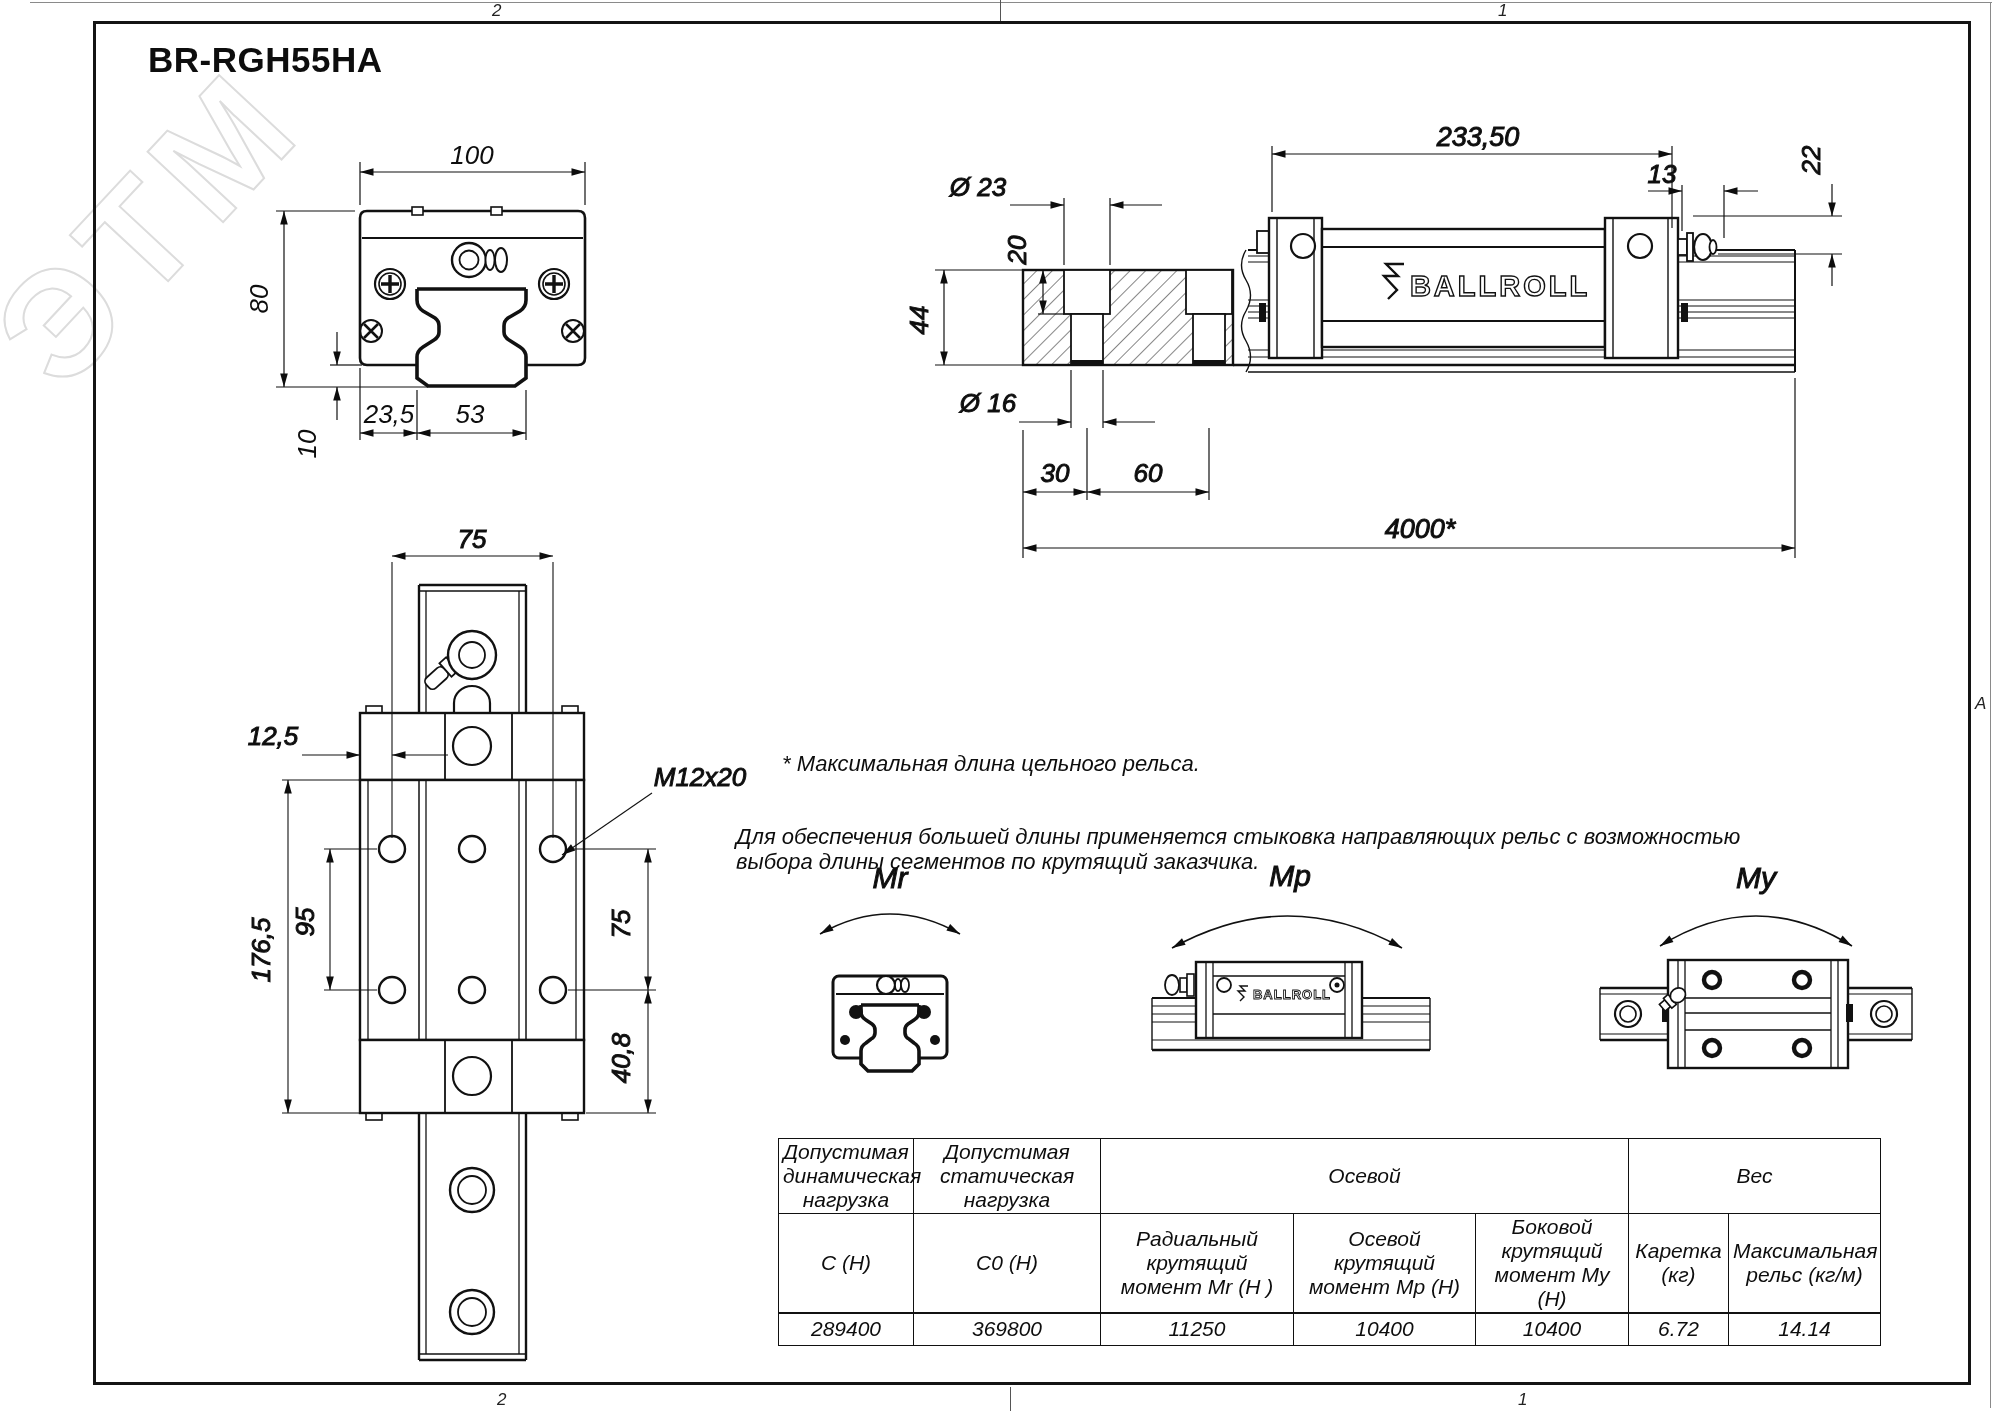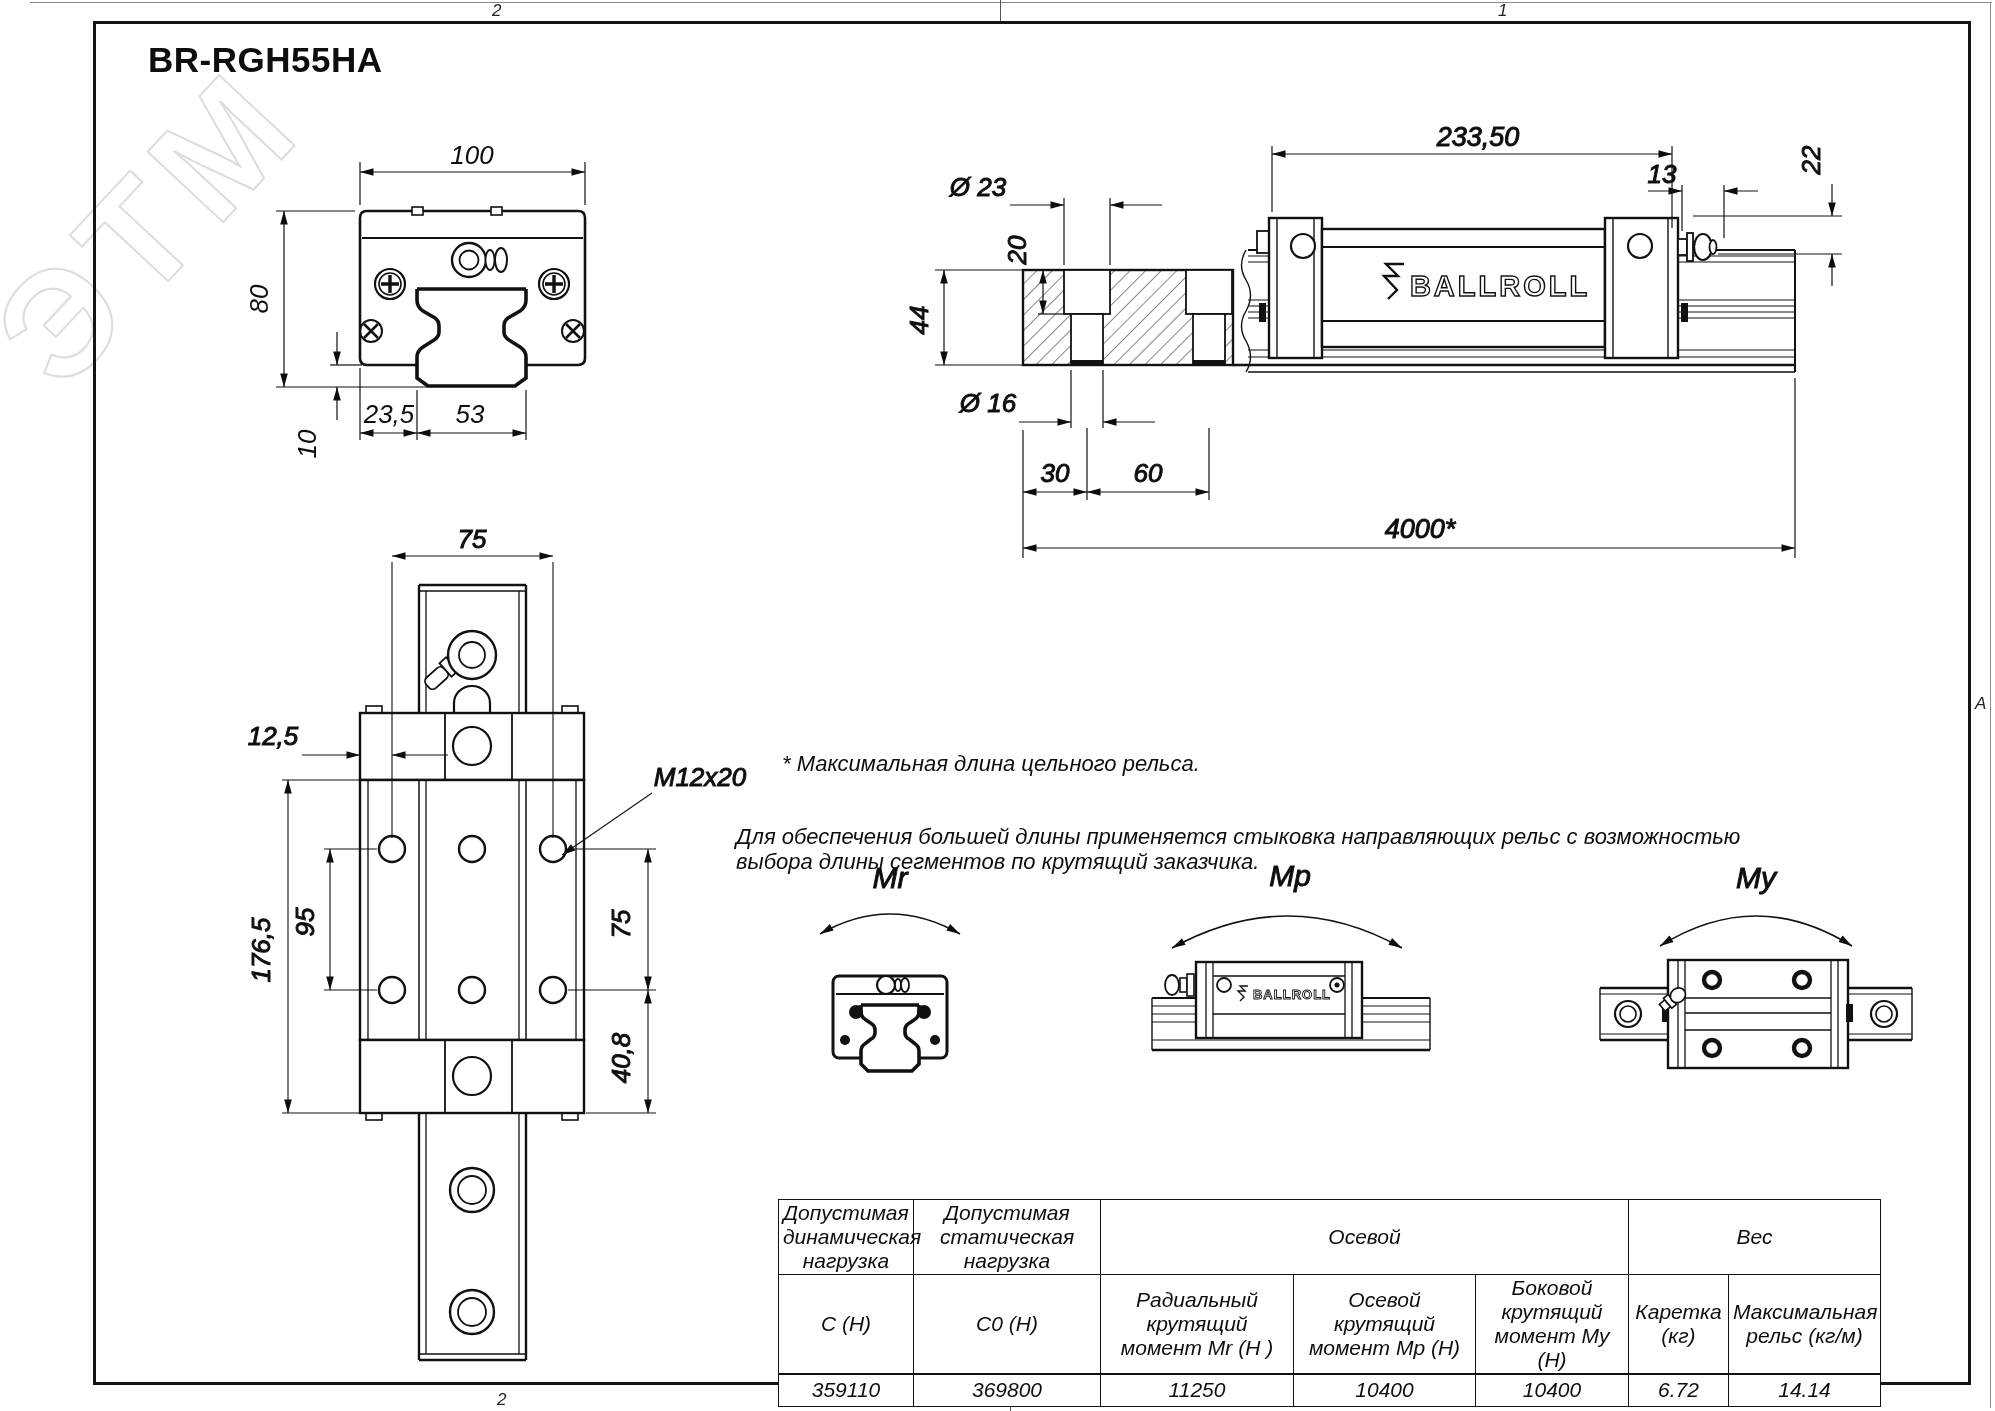--- a/index.html
+++ b/index.html
@@ -391,21 +391,21 @@
       <rect x="1846" y="1004" width="7" height="18" fill="#111" stroke="none"></rect>
       <g transform="translate(1658,1012) rotate(-130)">
         <rect x="-4" y="6" width="9" height="7" fill="#fff" stroke-width="1.6"></rect>
         <rect x="-6" y="13" width="13" height="6" fill="#fff" stroke-width="1.6"></rect>
         <ellipse cx="0" cy="26" rx="7" ry="8" fill="#fff" stroke-width="1.8"></ellipse>
       </g>
       <text class="mlab" x="1756" y="888" text-anchor="middle" fill="#0d0d0d">My</text>
     </g>
   </svg>
 
-  <div class="abs" style="left:778px;top:1199px;border-radius:15px;">
+  <div class="abs" style="left:778px;top:1138px;border-radius:15px;">
     <table class="spec outer">
       <colgroup>
         <col style="width:135px">
           <col style="width:187px">
           <col style="width:193px">
         <col style="width:182px">
           <col style="width:153px">
           <col style="width:100px">
           <col style="width:152px">
       </colgroup>
@@ -419,21 +419,21 @@
       <tr style="height:75px;">
         <td>C (Н)</td>
         <td>C0 (Н)</td>
         <td>Радиальный крутящий момент Mr (Н )</td>
         <td>Осевой крутящий момент Mp (Н)</td>
         <td>Боковой крутящий момент My (Н)</td>
         <td>Каретка (кг)</td>
         <td>Максимальная рельс (кг/м)</td>
       </tr>
       <tr class="vals" style="height:32px;">
-        <td>359110</td>
+        <td>289400</td>
         <td>369800</td>
         <td>11250</td>
         <td>10400</td>
         <td>10400</td>
         <td>6.72</td>
         <td>14.14</td>
       </tr>
     </tbody>
       </table>
   </div>

